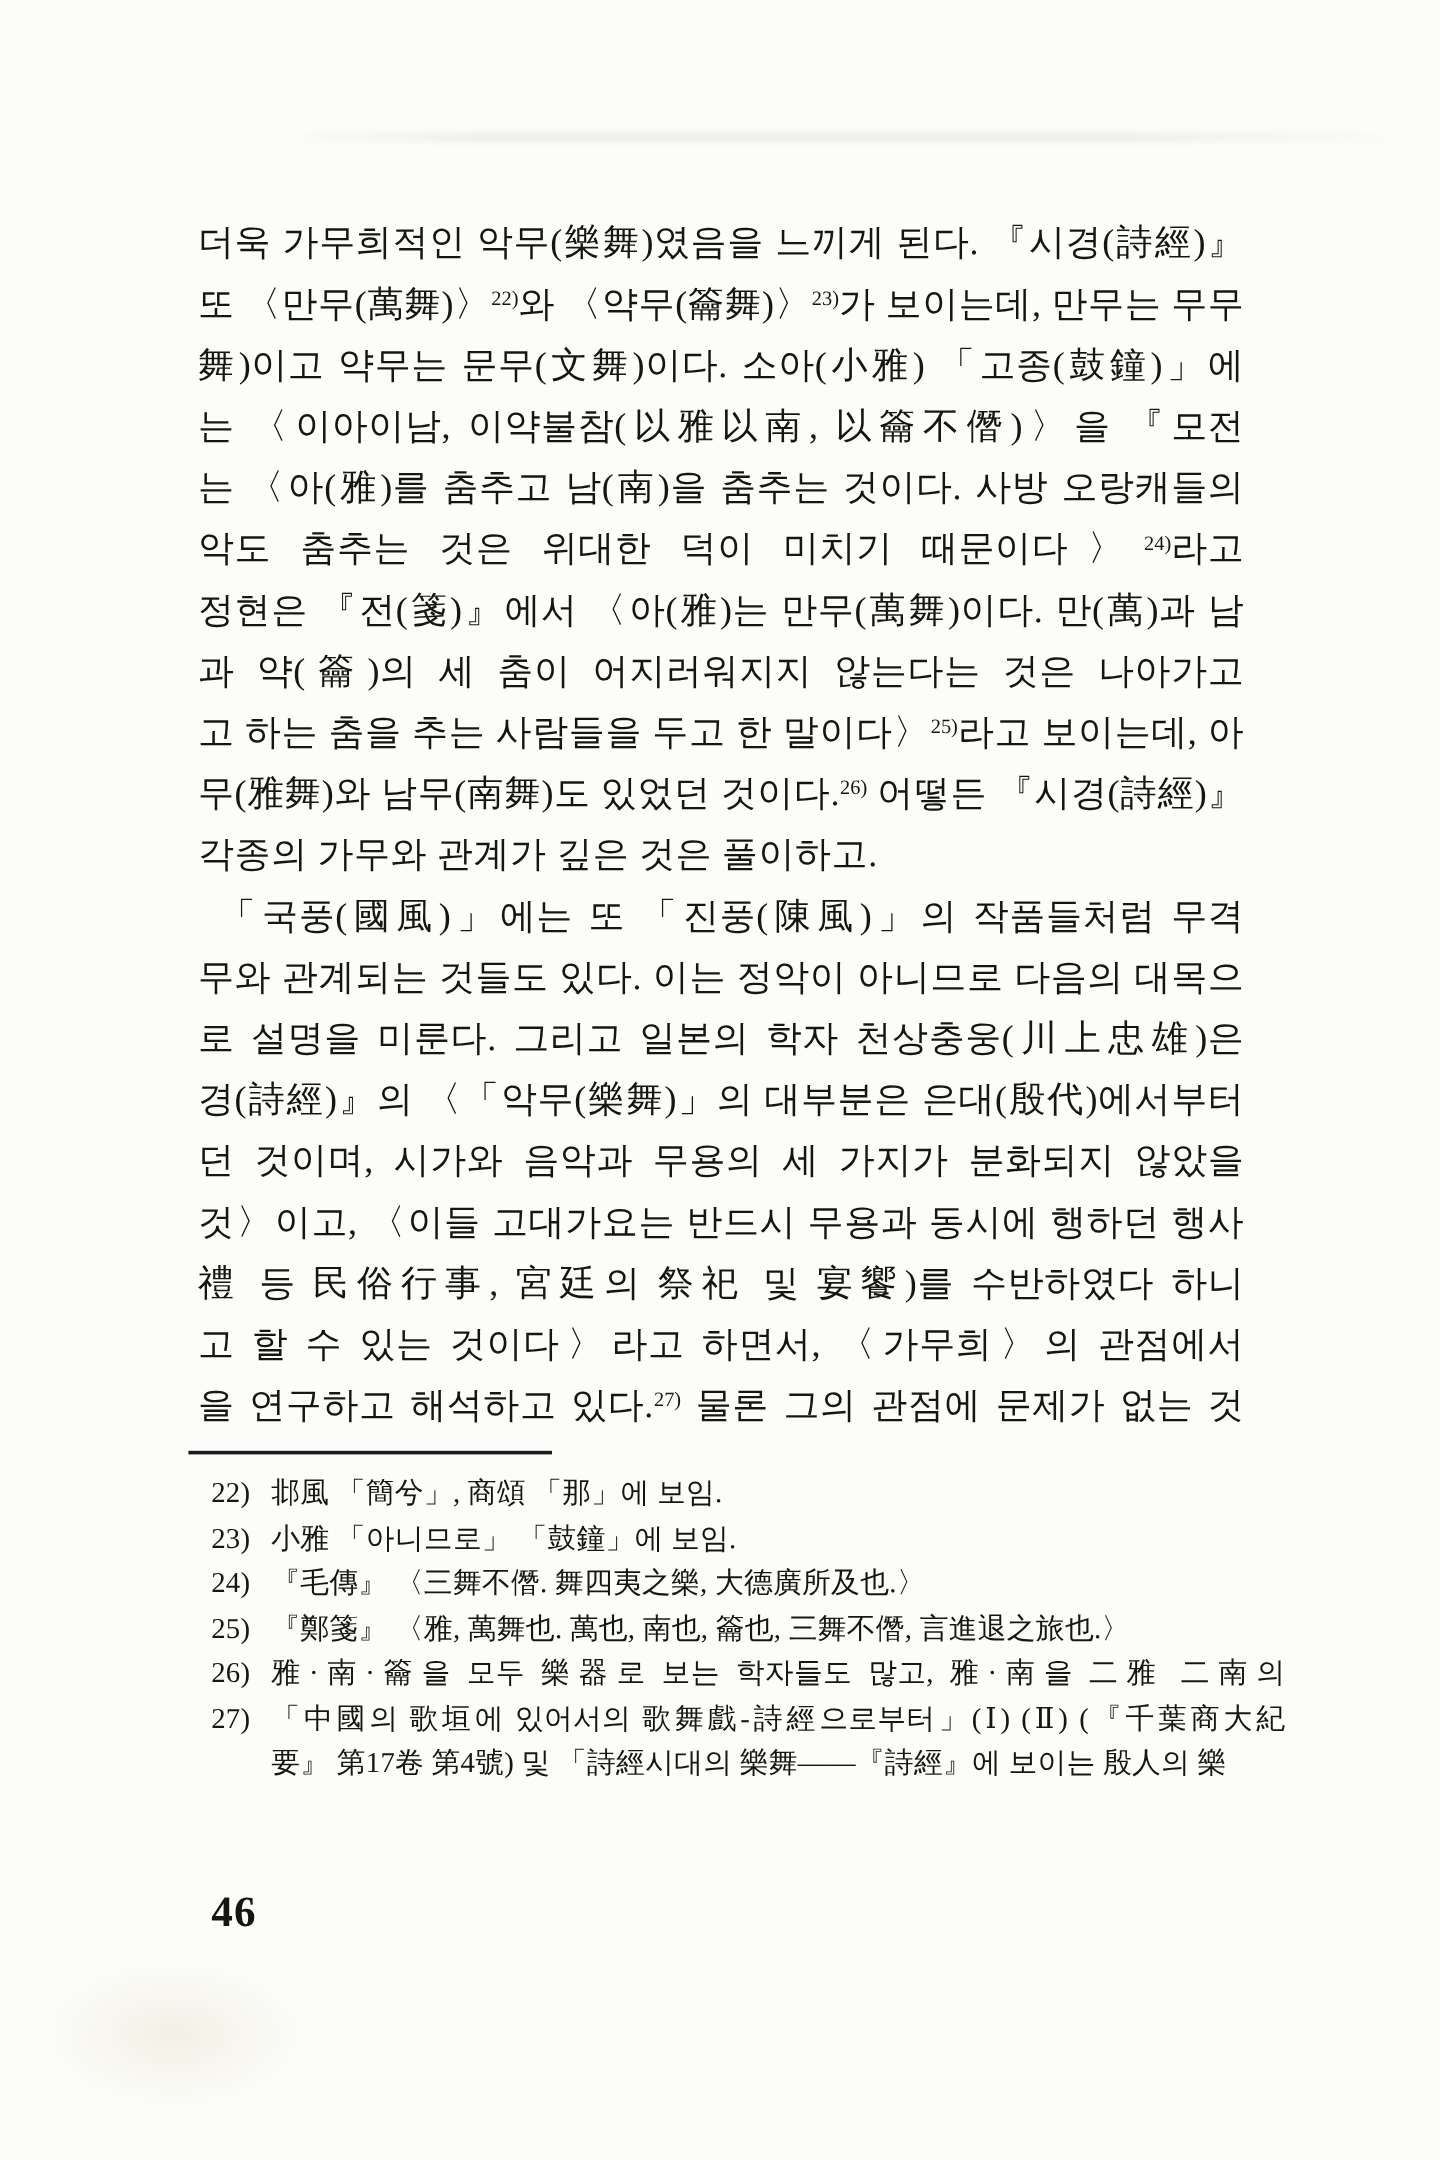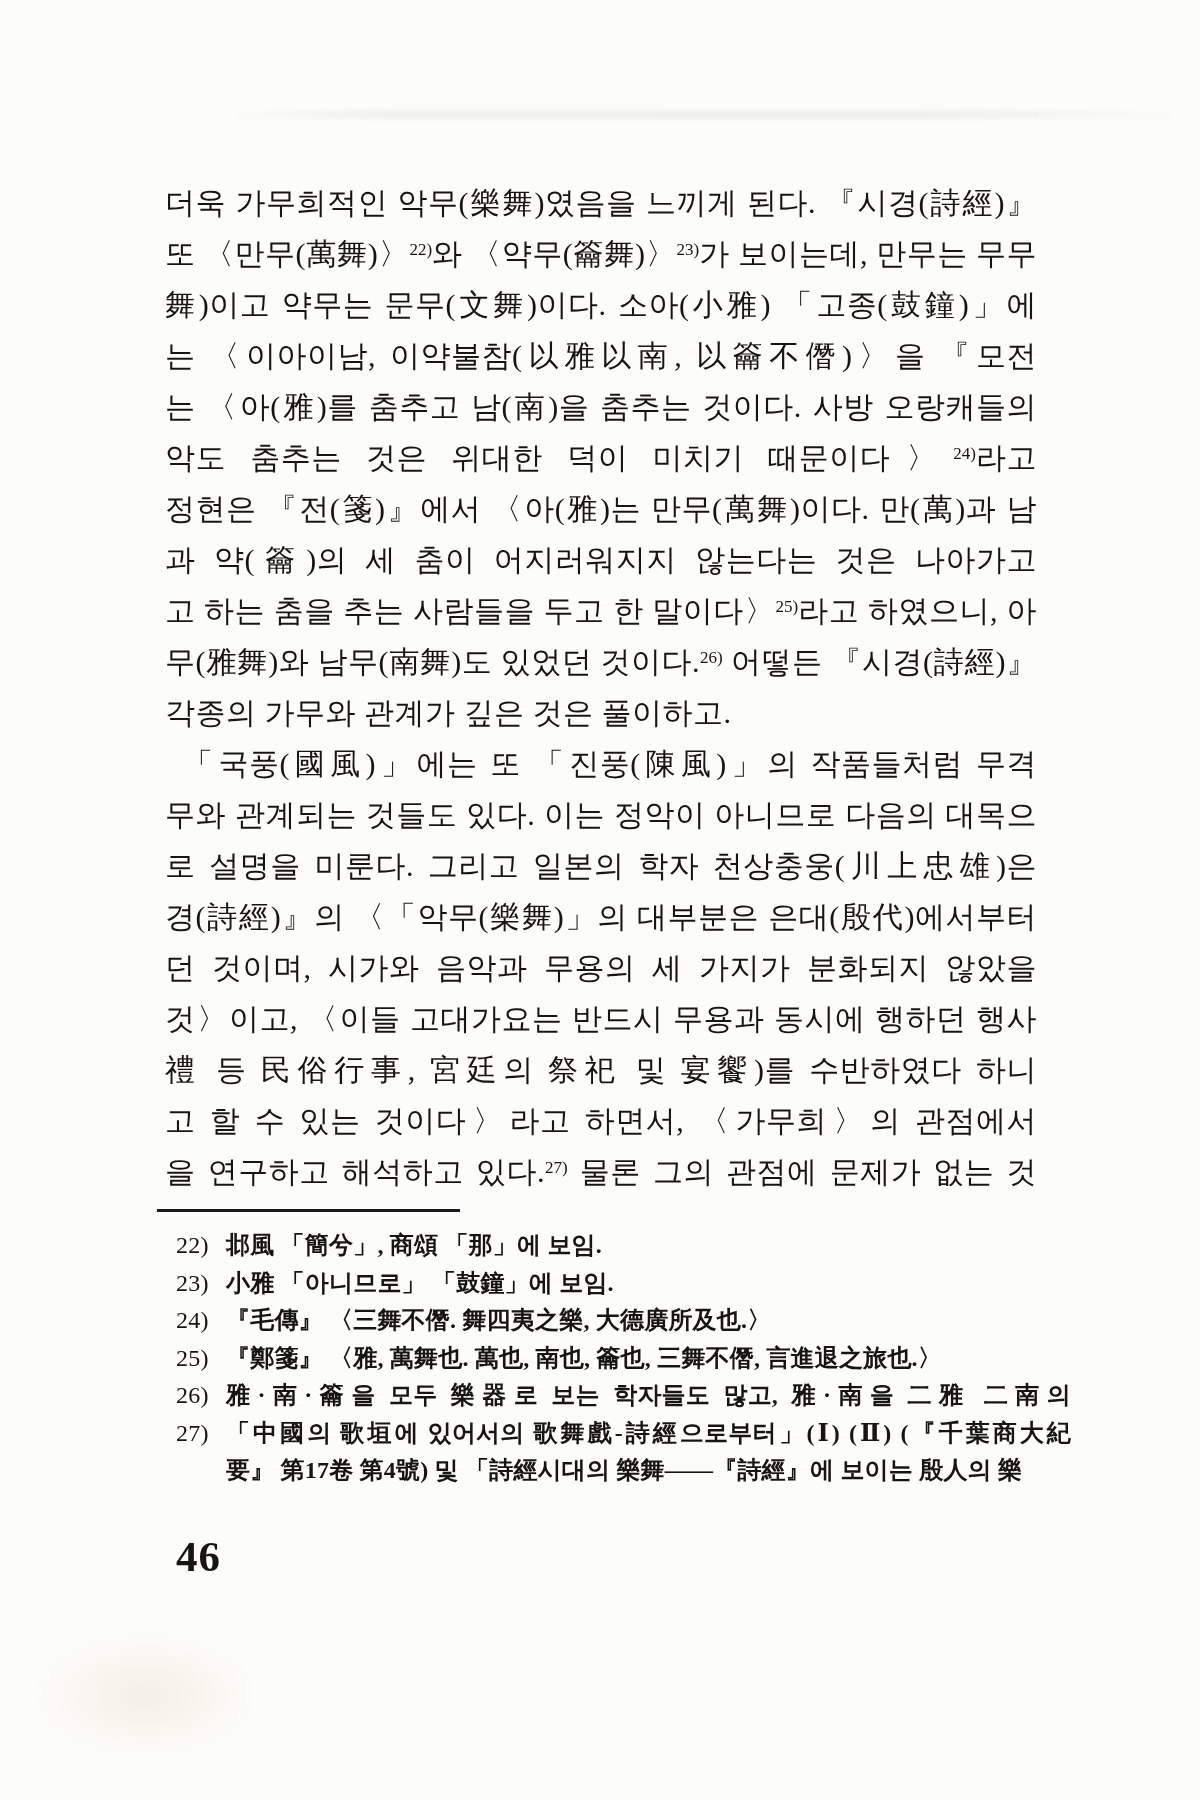--- a/index.html
+++ b/index.html
@@ -49,44 +49,44 @@
   .fn-sep {
     position: absolute; left: 157px; top: 1209px;
     width: 303px; height: 3px; background: #1b1b1b;
   }
   .footnotes {
     position: absolute; left: 176px; top: 1227px; width: 895px;
     font-size: 24px; letter-spacing: 0.2px;
   }
   .fn { display: flex; align-items: flex-start; }
   .fn-label { flex: 0 0 50px; line-height: 37.5px; }
-  .fn-text { flex: 1; font-weight: bold; }
+  .fn-text { flex: 1; }
   .fn-line { line-height: 37.5px; min-height: 37.5px; word-break: keep-all; }
   .fn-line.just { text-align: justify; text-align-last: justify; }
   .page-number {
-    position: absolute; left: 176px; top: 1532px;
-    font-size: 43px; font-weight: bold; letter-spacing: 1px;
+    position: absolute; left: 176px; top: 1572px;
+    font-size: 36px; font-weight: bold; letter-spacing: 1px;
   }
 </style>
 </head>
 <body>
 
 <div class="page">
   <div class="scan-shadow-top"></div>
 
   <main class="body-text">
       <div class="line"><span>더욱 가무희적인 악무(樂舞)였음을 느끼게 된다. 『시경(詩經)』에는</span></div>
       <div class="line"><span>또 〈만무(萬舞)〉</span><sup class="fnref">22)</sup><span>와 〈약무(籥舞)〉</span><sup class="fnref">23)</sup><span>가 보이는데, 만무는 무무(武</span></div>
       <div class="line"><span>舞)이고 약무는 문무(文舞)이다. 소아(小雅) 「고종(鼓鐘)」에 보이</span></div>
       <div class="line"><span>는 〈이아이남, 이약불참(以雅以南, 以籥不僭)〉을 『모전(毛傳)』에서</span></div>
       <div class="line"><span>는 〈아(雅)를 춤추고 남(南)을 춤추는 것이다. 사방 오랑캐들의 음</span></div>
       <div class="line"><span>악도 춤추는 것은 위대한 덕이 미치기 때문이다〉</span><sup class="fnref">24)</sup><span>라고 풀이하고,</span></div>
       <div class="line"><span>정현은 『전(箋)』에서 〈아(雅)는 만무(萬舞)이다. 만(萬)과 남(南)</span></div>
       <div class="line"><span>과 약(籥)의 세 춤이 어지러워지지 않는다는 것은 나아가고 물러나</span></div>
-      <div class="line"><span>고 하는 춤을 추는 사람들을 두고 한 말이다〉</span><sup class="fnref">25)</sup><span>라고 하였으니, 아</span></div>
+      <div class="line"><span>고 하는 춤을 추는 사람들을 두고 한 말이다〉</span><sup class="fnref">25)</sup><span>라고 보이는데, 아</span></div>
       <div class="line"><span>무(雅舞)와 남무(南舞)도 있었던 것이다.</span><sup class="fnref">26)</sup><span> 어떻든 『시경(詩經)』이</span></div>
       <div class="line end"><span>각종의 가무와 관계가 깊은 것은 풀이하고.</span></div>
       <div class="line indent"><span>「국풍(國風)」에는 또 「진풍(陳風)」의 작품들처럼 무격(巫覡)의 가</span></div>
       <div class="line"><span>무와 관계되는 것들도 있다. 이는 정악이 아니므로 다음의 대목으</span></div>
       <div class="line"><span>로 설명을 미룬다. 그리고 일본의 학자 천상충웅(川上忠雄)은 『시</span></div>
       <div class="line"><span>경(詩經)』의 〈「악무(樂舞)」의 대부분은 은대(殷代)에서부터 내려오</span></div>
       <div class="line"><span>던 것이며, 시가와 음악과 무용의 세 가지가 분화되지 않았을 적의</span></div>
       <div class="line"><span>것〉이고, 〈이들 고대가요는 반드시 무용과 동시에 행하던 행사(祭</span></div>
       <div class="line"><span>禮 등 民俗行事, 宮廷의 祭祀 및 宴饗)를 수반하였다 하니 가무희라</span></div>
       <div class="line"><span>고 할 수 있는 것이다〉라고 하면서, 〈가무희〉의 관점에서 『시경』</span></div>

